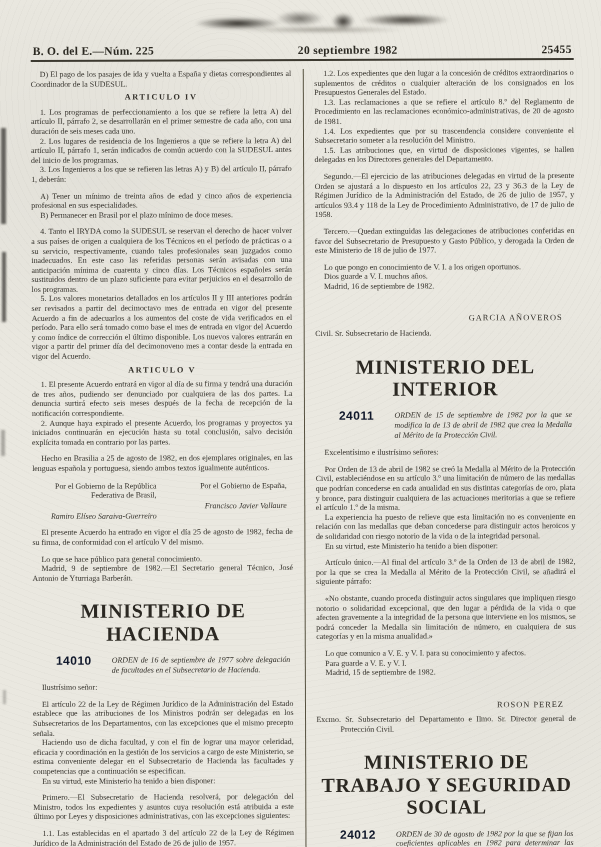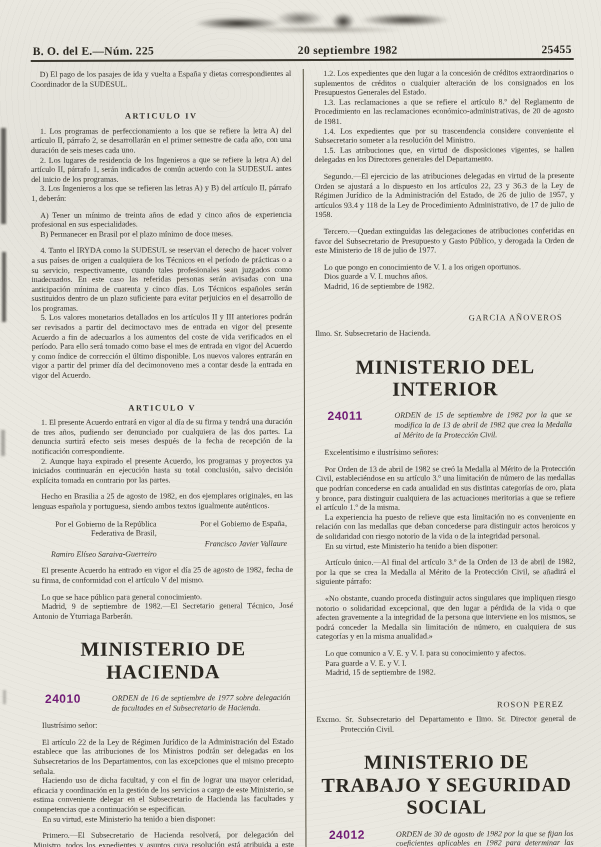--- a/index.html
+++ b/index.html
@@ -17,26 +17,26 @@
   .page{position:absolute;inset:0;padding:44px 26px 0 32px;transform:rotate(-0.2deg);}
   .masthead{display:flex;justify-content:space-between;align-items:baseline;
     font-weight:700;font-size:11.5px;letter-spacing:.3px;color:#2b2922;padding:0 2px;}
   .rule{border-top:2px solid #3c3930;margin:3px 0 8px;}
   .cols{display:grid;grid-template-columns:1fr 1fr;}
   .col{font-size:7.9px;line-height:9.6px;}
   .col-left{padding-right:11px;}
   .col-right{border-left:1px solid #56513f;padding-left:11px;}
   .para{text-align:justify;text-indent:9px;margin:0;}
   .gap{margin-top:7px;}
-  .chead{text-align:center;font-weight:700;font-size:8.2px;letter-spacing:1.6px;margin:23px 0 5px;}
+  .chead{text-align:center;font-weight:700;font-size:8.2px;letter-spacing:1.6px;margin:4px 0 5px;}
   .ministry{font-size:20px;font-weight:700;text-align:center;letter-spacing:.6px;
     line-height:1.12;margin:17px 4px 11px;color:#2b2822;}
   .entry{display:grid;grid-template-columns:58px 1fr;column-gap:9px;padding-left:12px;margin:0 0 8px;}
   .entry-num{font-family:"Liberation Sans", sans-serif;font-weight:700;font-size:12px;
-    letter-spacing:.5px;color:#701a75;padding-top:1px;}
+    letter-spacing:.5px;color:#0f172a;padding-top:1px;text-align:center;}
   .entry-sum{font-style:italic;text-align:justify;padding-right:3px;}
   .sigrow{display:flex;margin:8px 0 6px;}
   .sigcol{flex:1;text-align:right;padding:0 6px;}
   .signame{font-style:italic;margin-top:11px;}
   .ra{text-align:right;padding-right:12px;letter-spacing:1px;font-size:8.4px;margin:23px 0 5px;}
   .hang{padding-left:24px;text-indent:-24px;text-align:justify;margin:3px 0;}
   
   .smudge{position:absolute;left:182px;top:6px;width:310px;height:28px;pointer-events:none;
     background:
       radial-gradient(ellipse 62px 9px at 18% 62%, rgba(22,19,14,.9), transparent 70%),
@@ -90,42 +90,42 @@
           <div class="sigcol">
             <div class="sigcap">Por el Gobierno de España,</div>
             <div class="signame">Francisco Javier Vallaure</div>
           </div>
         </div>
         <p class="para gap">El presente Acuerdo ha entrado en vigor el día 25 de agosto de 1982, fecha de su firma, de conformidad con el artículo V del mismo.</p>
         <p class="para gap">Lo que se hace público para general conocimiento.</p>
         <p class="para">Madrid, 9 de septiembre de 1982.—El Secretario general Técnico, José Antonio de Yturriaga Barberán.</p>
         <div class="ministry">MINISTERIO DE HACIENDA</div>
         <div class="entry">
-          <div class="entry-num">24010</div>
+          <div class="entry-num">14010</div>
           <div class="entry-sum">ORDEN de 16 de septiembre de 1977 sobre delegación de facultades en el Subsecretario de Hacienda.</div>
         </div>
         <p class="para gap">Ilustrísimo señor:</p>
         <p class="para gap">El artículo 22 de la Ley de Régimen Jurídico de la Administración del Estado establece que las atribuciones de los Ministros podrán ser delegadas en los Subsecretarios de los Departamentos, con las excepciones que el mismo precepto señala.</p>
         <p class="para">Haciendo uso de dicha facultad, y con el fin de lograr una mayor celeridad, eficacia y coordinación en la gestión de los servicios a cargo de este Ministerio, se estima conveniente delegar en el Subsecretario de Hacienda las facultades y competencias que a continuación se especifican.</p>
         <p class="para">En su virtud, este Ministerio ha tenido a bien disponer:</p>
         <p class="para gap">Primero.—El Subsecretario de Hacienda resolverá, por delegación del Ministro, todos los expedientes y asuntos cuya resolución está atribuida a este último por Leyes y disposiciones administrativas, con las excepciones siguientes:</p>
         <p class="para gap">1.1. Las establecidas en el apartado 3 del artículo 22 de la Ley de Régimen Jurídico de la Administración del Estado de 26 de julio de 1957.</p>
       </div>
     <div class="col col-right">
         <p class="para">1.2. Los expedientes que den lugar a la concesión de créditos extraordinarios o suplementos de créditos o cualquier alteración de los consignados en los Presupuestos Generales del Estado.</p>
         <p class="para">1.3. Las reclamaciones a que se refiere el artículo 8.º del Reglamento de Procedimiento en las reclamaciones económico-administrativas, de 20 de agosto de 1981.</p>
         <p class="para">1.4. Los expedientes que por su trascendencia considere conveniente el Subsecretario someter a la resolución del Ministro.</p>
         <p class="para">1.5. Las atribuciones que, en virtud de disposiciones vigentes, se hallen delegadas en los Directores generales del Departamento.</p>
         <p class="para gap">Segundo.—El ejercicio de las atribuciones delegadas en virtud de la presente Orden se ajustará a lo dispuesto en los artículos 22, 23 y 36.3 de la Ley de Régimen Jurídico de la Administración del Estado, de 26 de julio de 1957, y artículos 93.4 y 118 de la Ley de Procedimiento Administrativo, de 17 de julio de 1958.</p>
         <p class="para gap">Tercero.—Quedan extinguidas las delegaciones de atribuciones conferidas en favor del Subsecretario de Presupuesto y Gasto Público, y derogada la Orden de este Ministerio de 18 de julio de 1977.</p>
         <p class="para gap">Lo que pongo en conocimiento de V. I. a los origen oportunos.</p>
         <p class="para">Dios guarde a V. I. muchos años.</p>
         <p class="para">Madrid, 16 de septiembre de 1982.</p>
         <div class="ra">GARCIA AÑOVEROS</div>
-        <div class="hang">Ilmo. Sr. Subsecretario de Hacienda.</div>
+        <div class="hang">Civil. Sr. Subsecretario de Hacienda.</div>
         <div class="ministry">MINISTERIO DEL INTERIOR</div>
         <div class="entry">
           <div class="entry-num">24011</div>
           <div class="entry-sum">ORDEN de 15 de septiembre de 1982 por la que se modifica la de 13 de abril de 1982 que crea la Medalla al Mérito de la Protección Civil.</div>
         </div>
         <p class="para gap">Excelentísimo e ilustrísimo señores:</p>
         <p class="para gap">Por Orden de 13 de abril de 1982 se creó la Medalla al Mérito de la Protección Civil, estableciéndose en su artículo 3.º una limitación de número de las medallas que podrían concederse en cada anualidad en sus distintas categorías de oro, plata y bronce, para distinguir cualquiera de las actuaciones meritorias a que se refiere el artículo 1.º de la misma.</p>
         <p class="para">La experiencia ha puesto de relieve que esta limitación no es conveniente en relación con las medallas que deban concederse para distinguir actos heroicos y de solidaridad con riesgo notorio de la vida o de la integridad personal.</p>
         <p class="para">En su virtud, este Ministerio ha tenido a bien disponer:</p>
         <p class="para gap">Artículo único.—Al final del artículo 3.º de la Orden de 13 de abril de 1982, por la que se crea la Medalla al Mérito de la Protección Civil, se añadirá el siguiente párrafo:</p>

